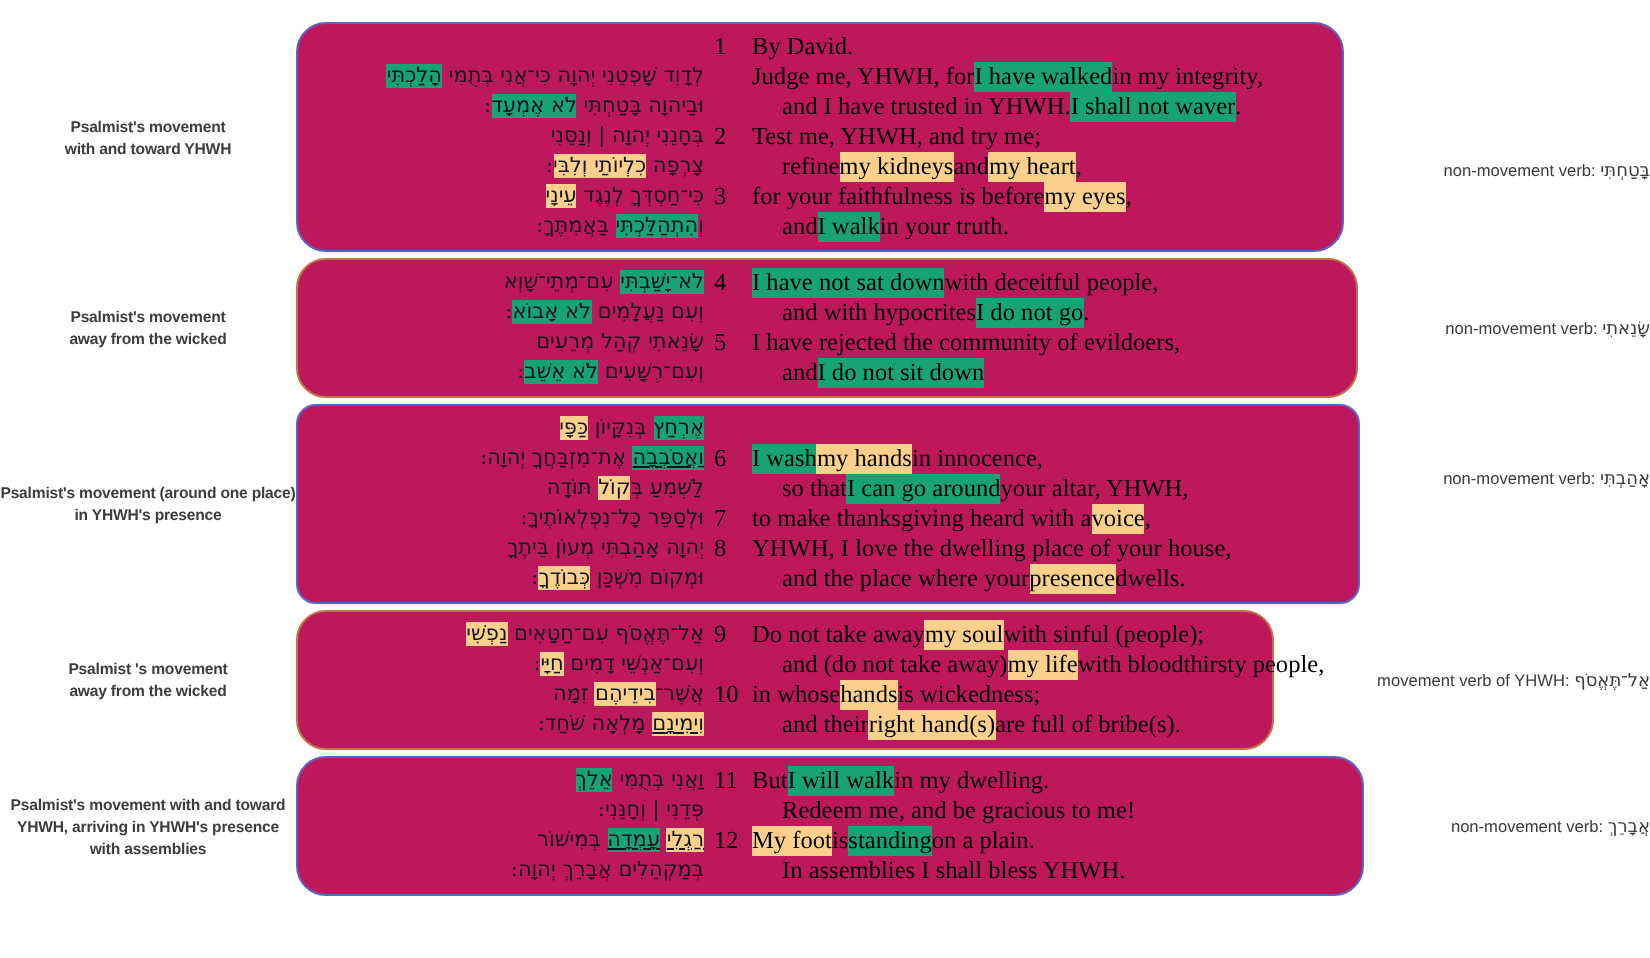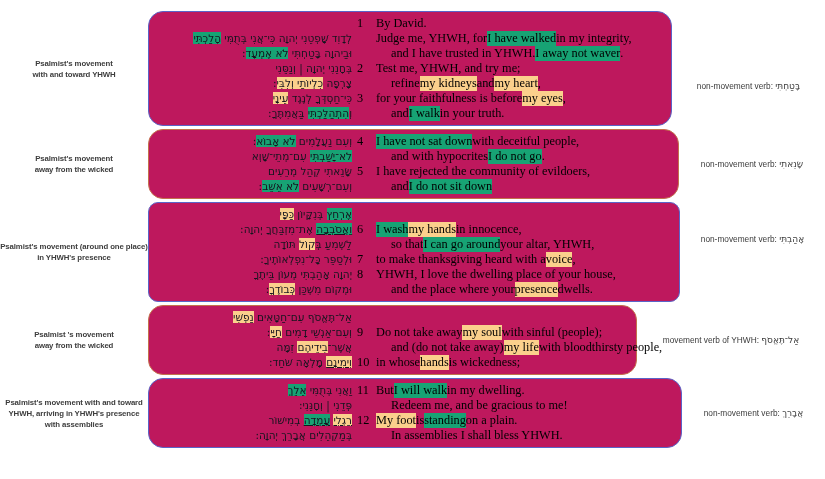--- a/index.html
+++ b/index.html
@@ -22,21 +22,21 @@
        font-size:10.5px;line-height:15px;color:#15151f;}
   .hline{white-space:nowrap;}
   .eng{flex:1 1 auto;margin-left:5px;font-family:"Liberation Serif",serif;
        font-size:12.3px;line-height:15px;color:#000;}
   .eline{display:flex;white-space:nowrap;}
   .eline .num{flex:0 0 19px;}
   .eline.indent{padding-left:34px;}
   .hl-g{background:var(--g);}
   .hl-y{background:var(--y);}
   .ul{text-decoration:underline;}
-  .rightcell{flex:1 1 auto;display:flex;align-items:center;justify-content:center;}
+  .rightcell{flex:1 1 auto;display:flex;align-items:center;justify-content:flex-end;}
   .annot{font-size:8.3px;color:#3a3a3a;white-space:nowrap;}
   .annot .heb-inline{direction:rtl;unicode-bidi:isolate;
        font-family:"DejaVu Serif","DejaVu Sans",serif;font-size:9px;}
   .section-1 .box{width:524px;}
   .section-2 .box{width:531px;}
   .section-3 .box{width:532px;border-radius:10px;}
   .section-4 .box{width:489px;}
   .section-5 .box{width:534px;}
   .section-1 .rightcell{align-items:flex-start;padding-top:34px;}
   .section-3 .rightcell{align-items:flex-end;padding-bottom:26px;}
@@ -68,21 +68,21 @@
               <span>By David.</span>
             </div>
             <div class="eline">
               <span class="num"></span>
               <span>Judge me, YHWH, for </span>
               <span class="hl-g">I have walked</span>
               <span> in my integrity,</span>
             </div>
             <div class="eline indent">
               <span>and I have trusted in YHWH. </span>
-              <span class="hl-g">I away not waver</span>
+              <span class="hl-g">I shall not waver</span>
               <span>.</span>
             </div>
             <div class="eline">
               <span class="num">2</span>
               <span>Test me, YHWH, and try me;</span>
             </div>
             <div class="eline indent">
               <span>refine </span>
               <span class="hl-y">my kidneys</span>
               <span> and </span>
@@ -108,22 +108,22 @@
       </div>
       <div class="row section-2">
         <div class="leftcell">
           <div class="leftlabel">
             <div>Psalmist's movement</div>
             <div>away from the wicked</div>
           </div>
         </div>
         <div class="box border-orange">
           <div class="heb" dir="rtl">
+            <div class="hline"><span class="hl-g">לֹא־יָשַׁבְתִּי</span><span> עִם־מְתֵי־שָׁוְא</span></div>
             <div class="hline"><span>וְעִם נַעֲלָמִים </span><span class="hl-g">לֹא אָבוֹא</span><span>:</span></div>
-            <div class="hline"><span class="hl-g">לֹא־יָשַׁבְתִּי</span><span> עִם־מְתֵי־שָׁוְא</span></div>
             <div class="hline"><span>שָׂנֵאתִי קְהַל מְרֵעִים</span></div>
             <div class="hline"><span>וְעִם־רְשָׁעִים </span><span class="hl-g">לֹא אֵשֵׁב</span><span>:</span></div>
           </div>
           <div class="eng">
             <div class="eline">
               <span class="num">4</span>
               <span class="hl-g">I have not sat down</span>
               <span> with deceitful people,</span>
             </div>
             <div class="eline indent">
@@ -220,20 +220,25 @@
               <span>and (do not take away) </span>
               <span class="hl-y">my life</span>
               <span> with bloodthirsty people,</span>
             </div>
             <div class="eline">
               <span class="num">10</span>
               <span>in whose </span>
               <span class="hl-y">hands</span>
               <span> is wickedness;</span>
             </div>
+            <div class="eline indent">
+              <span>and their </span>
+              <span class="hl-y">right hand(s)</span>
+              <span> are full of bribe(s).</span>
+            </div>
           </div>
         </div>
         <div class="rightcell">
           <span class="annot"><span>movement verb of YHWH: </span><span class="heb-inline">אַל־תֶּאֱסֹף</span></span>
         </div>
       </div>
       <div class="row section-5">
         <div class="leftcell">
           <div class="leftlabel">
             <div>Psalmist's movement with and toward</div>

